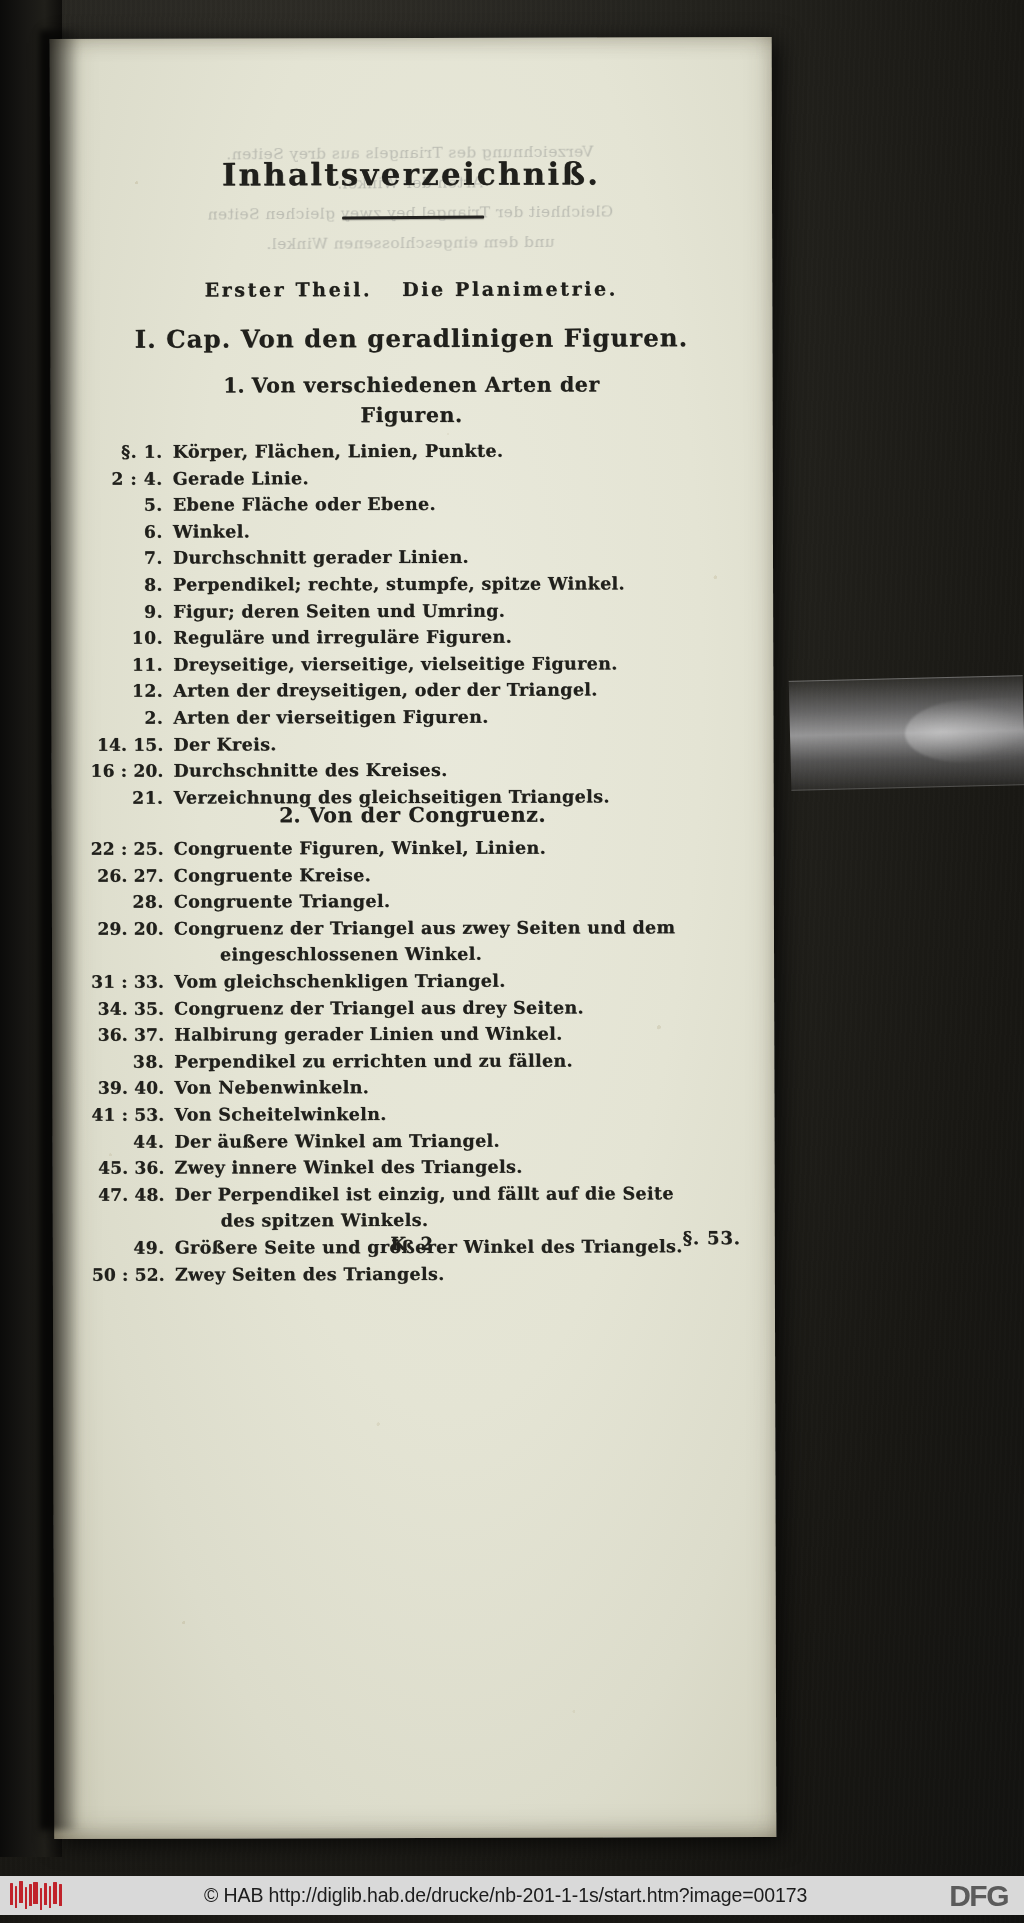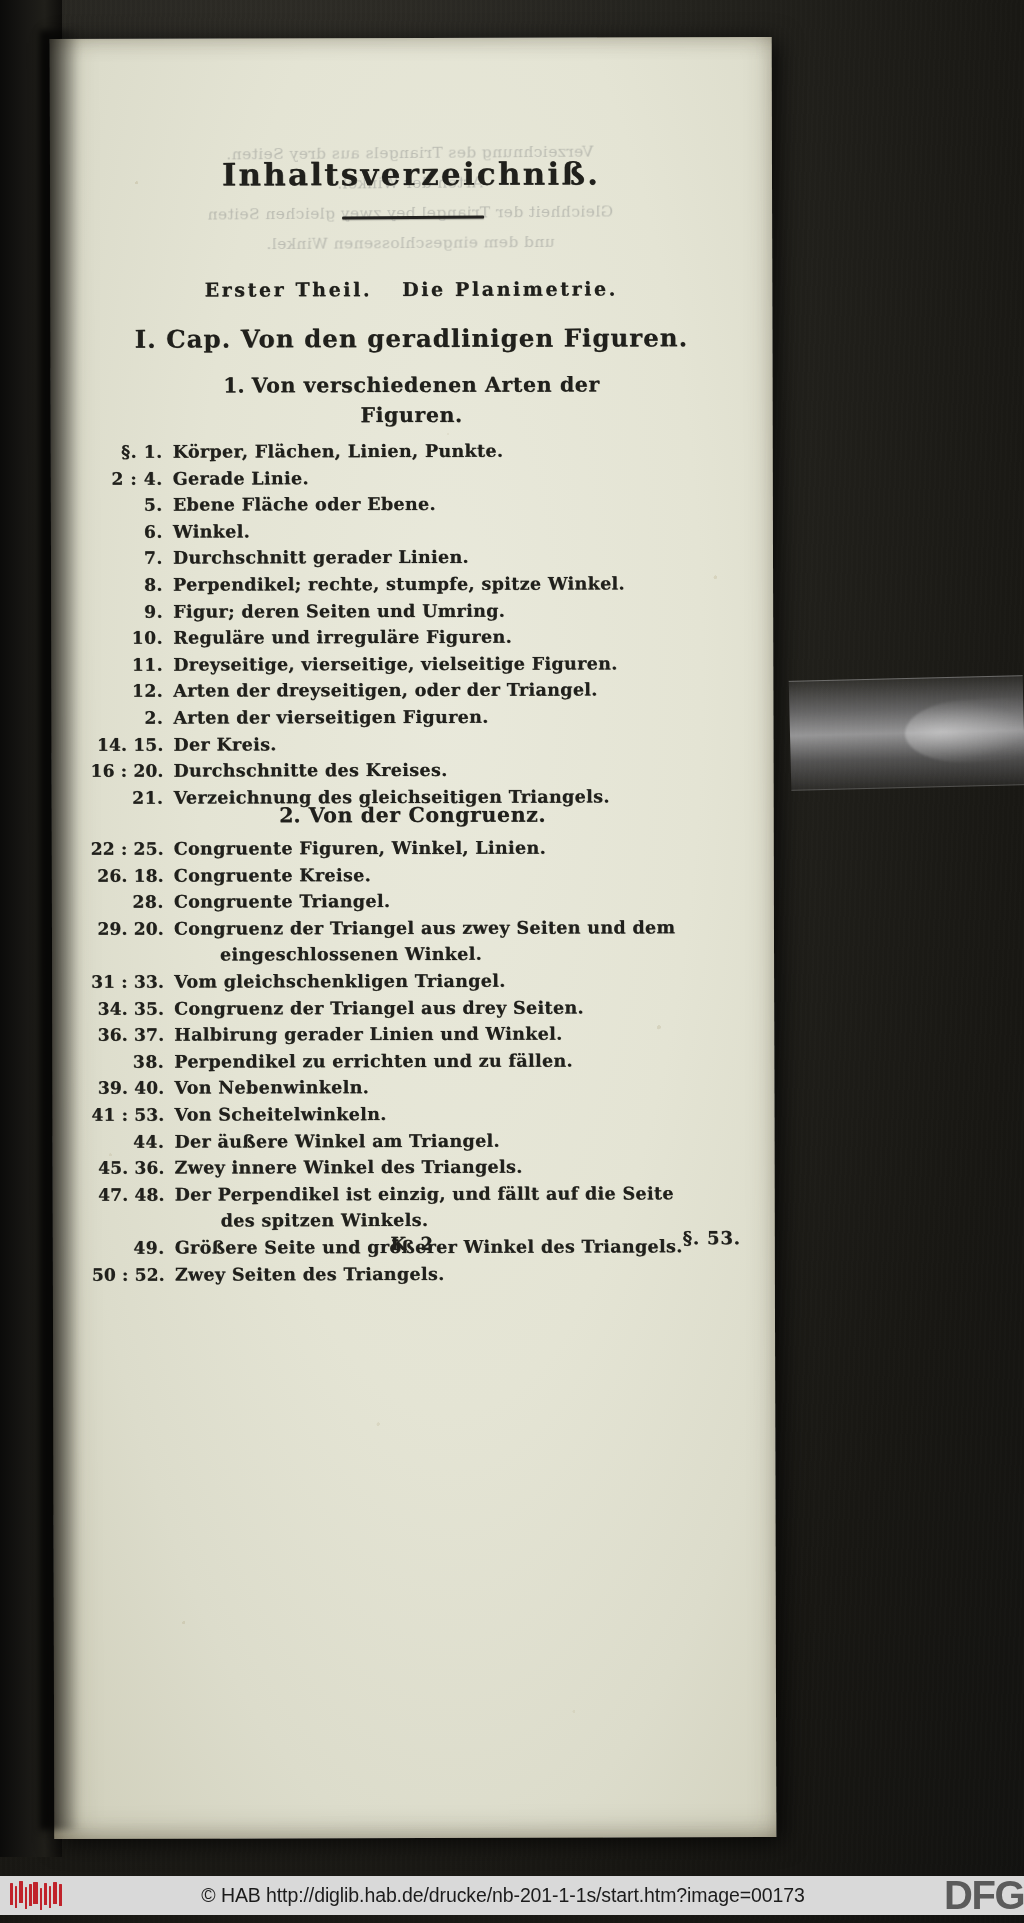--- a/index.html
+++ b/index.html
@@ -279,23 +279,24 @@
     flex: 1 1 auto;
     text-align: center;
     font-family: "Liberation Sans", sans-serif;
     font-size: 19.5px;
     color: #1c1c1c;
     letter-spacing: -.1px;
     white-space: nowrap;
   }
   #dfg-logo {
     flex: 0 0 auto;
+    margin-right: 16px;
     font-family: "Liberation Sans", sans-serif;
     font-weight: 700;
-    font-size: 40px;
+    font-size: 30px;
     color: #5b5b5b;
     letter-spacing: -1.5px;
   }
 </style>
 </head>
 <body>
 
 <div id="scan-background"></div>
 <div id="book-gutter"></div>
 
@@ -384,21 +385,21 @@
     <div class="ink fraktur" id="section2-heading">
       <span class="snum">2.</span><span>Von der Congruenz.</span>
     </div>
 
     <div class="toc-list" id="toc-list-2">
         <div class="toc-row ink fraktur">
           <span class="toc-num wide">22 : 25.</span>
           <span class="toc-text">Congruente Figuren, Winkel, Linien.</span>
         </div>
         <div class="toc-row ink fraktur">
-          <span class="toc-num wide">26. 18.</span>
+          <span class="toc-num wide">26. 27.</span>
           <span class="toc-text">Congruente Kreise.</span>
         </div>
         <div class="toc-row ink fraktur">
           <span class="toc-num">28.</span>
           <span class="toc-text">Congruente Triangel.</span>
         </div>
         <div class="toc-row ink fraktur">
           <span class="toc-num wide">29. 20.</span>
           <span class="toc-text">Congruenz der Triangel aus zwey Seiten und dem</span>
         </div>

